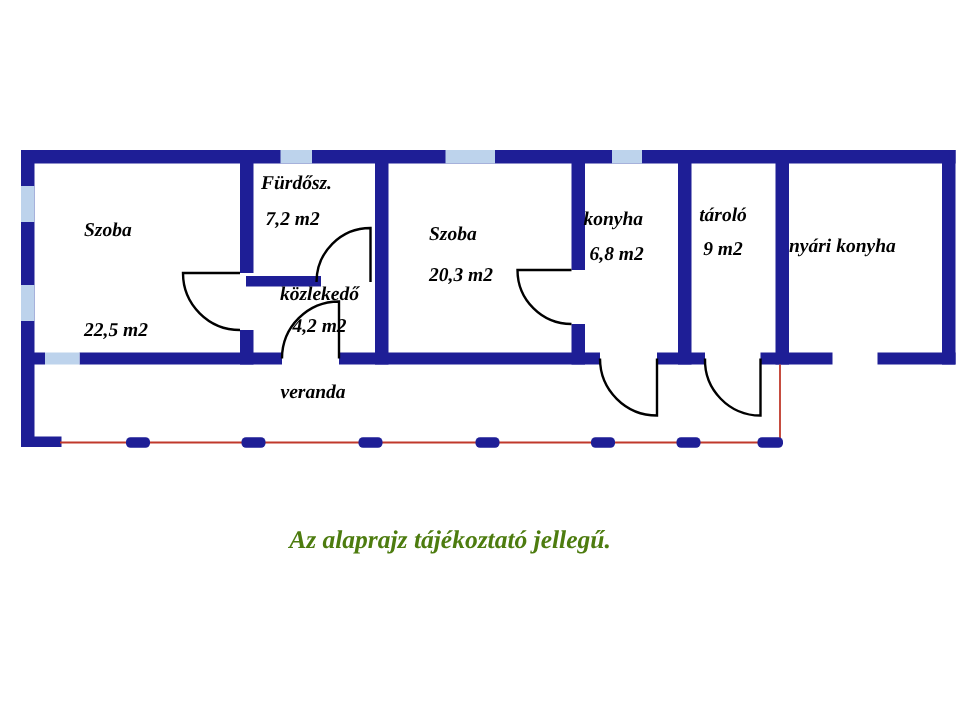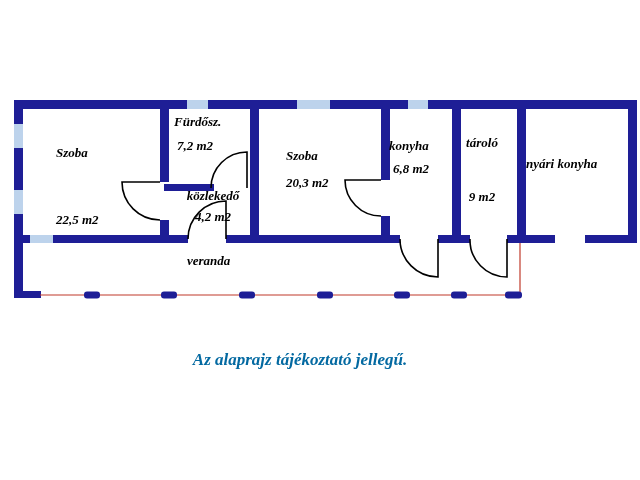--- a/index.html
+++ b/index.html
@@ -20,21 +20,21 @@
     position:absolute;
     font-style:italic;font-weight:bold;
     font-size:13px;line-height:1.1;
     color:#000;white-space:nowrap;
   }
   .ctr{transform:translateX(-50%);}
   #caption{
     position:absolute;left:300px;top:350px;
     transform:translateX(-50%);
     font-style:italic;font-weight:bold;font-size:17px;
-    color:#0369a1;white-space:nowrap;
+    color:#4d7c0f;white-space:nowrap;
   }
 </style>
 </head>
 <body>
 
 <div id="stage">
 
   <svg id="plan-svg" width="640" height="480" viewBox="0 0 640 480">
 
     <g>
@@ -103,20 +103,20 @@
   <div class="lbl ctr" style="left:213px;top:189px;text-align:right;">közlekedő</div>
   <div class="lbl ctr" style="left:213px;top:210px;">4,2 m2</div>
 
   <div class="lbl" style="left:286px;top:149px;">Szoba</div>
   <div class="lbl" style="left:286px;top:176px;">20,3 m2</div>
 
   <div class="lbl" style="left:389px;top:139px;">konyha</div>
   <div class="lbl" style="left:393px;top:162px;">6,8 m2</div>
 
   <div class="lbl ctr" style="left:482px;top:136px;">tároló</div>
-  <div class="lbl ctr" style="left:482px;top:159px;margin-top:31px;">9 m2</div>
+  <div class="lbl ctr" style="left:482px;top:159px;">9 m2</div>
 
   <div class="lbl" style="left:526px;top:157px;">nyári konyha</div>
 
   <div class="lbl" style="left:187px;top:254px;text-align:center;">veranda</div>
 
   <div id="caption">Az alaprajz tájékoztató jellegű.</div>
 </div>
 
 </body></html>

